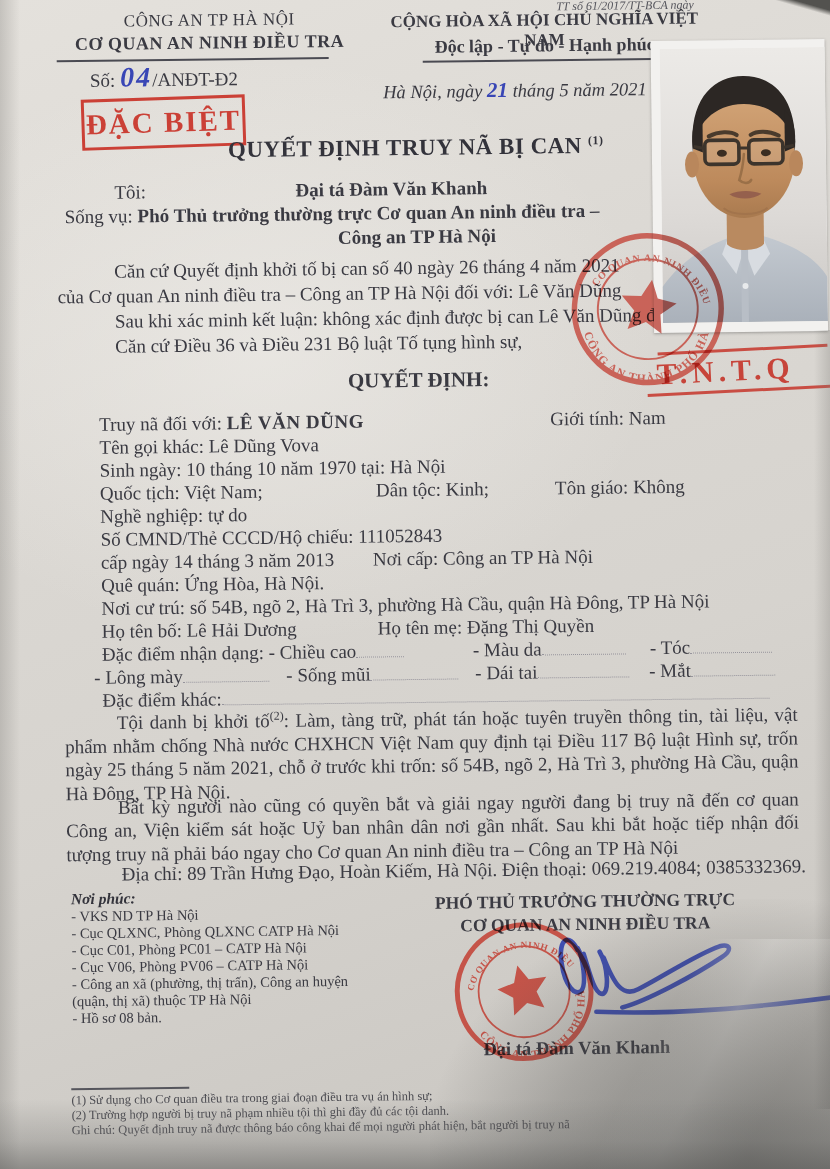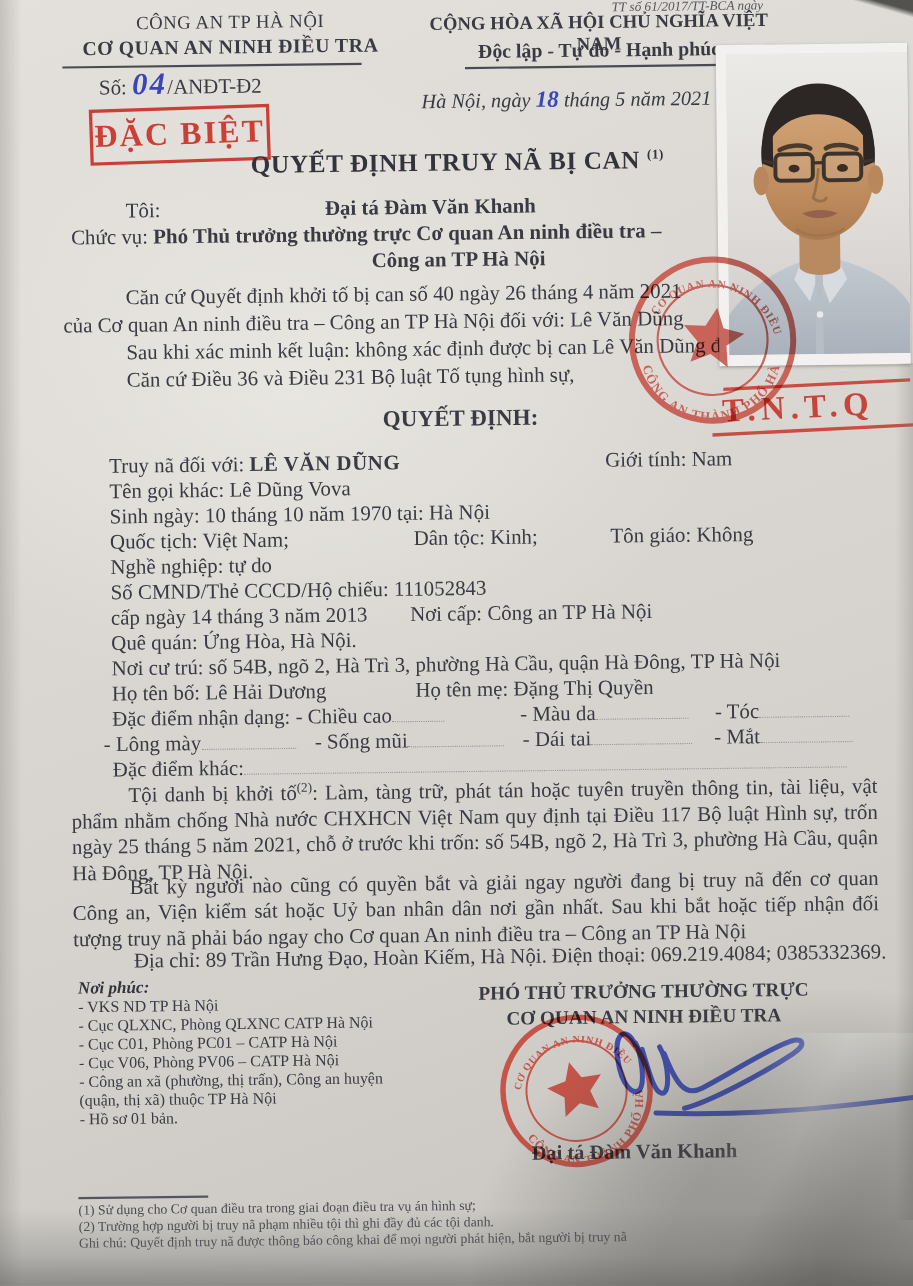--- a/index.html
+++ b/index.html
@@ -83,29 +83,29 @@
     <span class="blue b i" style="font-size:28px;letter-spacing:2px;">04</span><span>/ANĐT-Đ2</span>
   </div>
 
   <div class="stamp-box">ĐẶC BIỆT</div>
 
   <div class="abs b ink" style="left:380px;top:12px;width:340px;text-align:center;font-size:17px;">CỘNG HÒA XÃ HỘI CHỦ NGHĨA VIỆT NAM</div>
   <div class="abs b ink" style="left:380px;top:37px;width:340px;text-align:center;font-size:18px;">Độc lập - Tự do - Hạnh phúc</div>
   <div class="rule" style="left:428px;top:61px;width:252px;"></div>
   <div class="abs t i" style="left:388px;top:80px;font-size:18.5px;">
     <span>Hà Nội, ngày</span>
-    <span class="blue b" style="font-size:21px;">18</span>
+    <span class="blue b" style="font-size:21px;">21</span>
     <span>tháng 5 năm 2021</span>
   </div>
 
   <div class="abs title" style="left:150px;top:135px;width:540px;text-align:center;"><span>QUYẾT ĐỊNH TRUY NÃ BỊ CAN</span> <sup>(1)</sup></div>
 
   <div class="abs t" style="left:118px;top:177px;">Tôi:</div>
   <div class="abs t b" style="left:255px;top:177px;width:280px;text-align:center;">Đại tá Đàm Văn Khanh</div>
-  <div class="abs t" style="left:68px;top:201px;"><span>Chức vụ:</span> <span class="b">Phó Thủ trưởng thường trực Cơ quan An ninh điều tra –</span></div>
+  <div class="abs t" style="left:68px;top:201px;"><span>Sống vụ:</span> <span class="b">Phó Thủ trưởng thường trực Cơ quan An ninh điều tra –</span></div>
   <div class="abs t b" style="left:260px;top:225px;width:320px;text-align:center;">Công an TP Hà Nội</div>
 
   <div class="abs t" style="left:117px;top:256px;">Căn cứ Quyết định khởi tố bị can số 40 ngày 26 tháng 4 năm 2021</div>
   <div class="abs t" style="left:60px;top:281px;">của Cơ quan An ninh điều tra – Công an TP Hà Nội đối với: Lê Văn Dũng</div>
   <div class="abs t" style="left:117px;top:306px;">Sau khi xác minh kết luận: không xác định được bị can Lê Văn Dũng đang ở đâu.</div>
   <div class="abs t" style="left:117px;top:331px;">Căn cứ Điều 36 và Điều 231 Bộ luật Tố tụng hình sự,</div>
 
   <div class="abs b ink" style="left:280px;top:368px;width:280px;text-align:center;font-size:21px;">QUYẾT ĐỊNH:</div>
 
   <div class="abs t" style="left:100px;top:409px;"><span>Truy nã đối với:</span> <span class="b" style="letter-spacing:.5px;">LÊ VĂN DŨNG</span></div>
@@ -139,21 +139,21 @@
 
   <div class="abs t" style="left:117px;top:859px;">Địa chỉ: 89 Trần Hưng Đạo, Hoàn Kiếm, Hà Nội. Điện thoại: 069.219.4084; 0385332369.</div>
 
   <div class="abs b i" style="left:66px;top:886px;font-size:15.5px;color:#33333b;">Nơi phúc:</div>
   <div class="abs small ink" style="left:66px;top:904px;">- VKS ND TP Hà Nội</div>
   <div class="abs small ink" style="left:66px;top:921px;">- Cục QLXNC, Phòng QLXNC CATP Hà Nội</div>
   <div class="abs small ink" style="left:66px;top:938px;">- Cục C01, Phòng PC01 – CATP Hà Nội</div>
   <div class="abs small ink" style="left:66px;top:955px;">- Cục V06, Phòng PV06 – CATP Hà Nội</div>
   <div class="abs small ink" style="left:66px;top:972px;">- Công an xã (phường, thị trấn), Công an huyện</div>
   <div class="abs small ink" style="left:66px;top:989px;">(quận, thị xã) thuộc TP Hà Nội</div>
-  <div class="abs small ink" style="left:66px;top:1006px;">- Hồ sơ 01 bản.</div>
+  <div class="abs small ink" style="left:66px;top:1006px;">- Hồ sơ 08 bản.</div>
 
   <div class="abs b ink" style="left:400px;top:893px;width:360px;text-align:center;font-size:17.5px;">PHÓ THỦ TRƯỞNG THƯỜNG TRỰC</div>
   <div class="abs b ink" style="left:400px;top:916px;width:360px;text-align:center;font-size:17.5px;">CƠ QUAN AN NINH ĐIỀU TRA</div>
   <div class="abs b ink" style="left:430px;top:1040px;width:280px;text-align:center;font-size:18.5px;">Đại tá Đàm Văn Khanh</div>
 
   <div class="rule" style="left:64px;top:1084px;width:118px;background:#55555c;"></div>
   <div class="abs foot" style="left:64px;top:1089px;">(1) Sử dụng cho Cơ quan điều tra trong giai đoạn điều tra vụ án hình sự;</div>
   <div class="abs foot" style="left:64px;top:1104px;">(2) Trường hợp người bị truy nã phạm nhiều tội thì ghi đầy đủ các tội danh.</div>
   <div class="abs foot" style="left:64px;top:1119px;">Ghi chú: Quyết định truy nã được thông báo công khai để mọi người phát hiện, bắt người bị truy nã</div>
 

